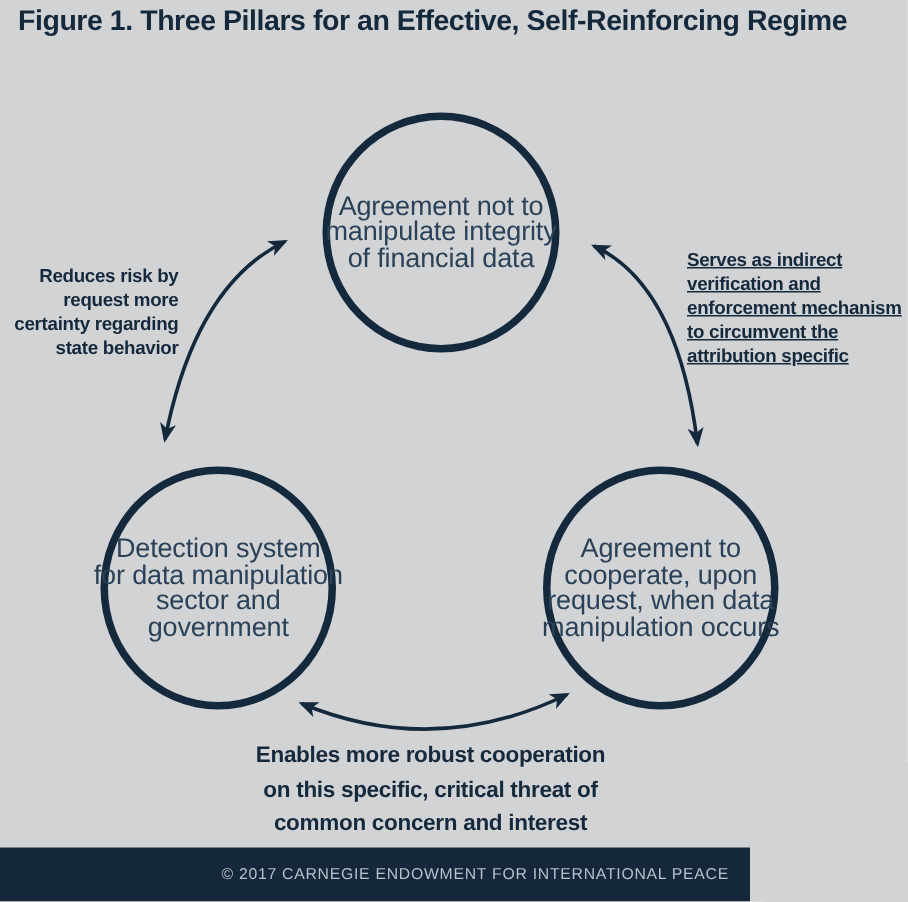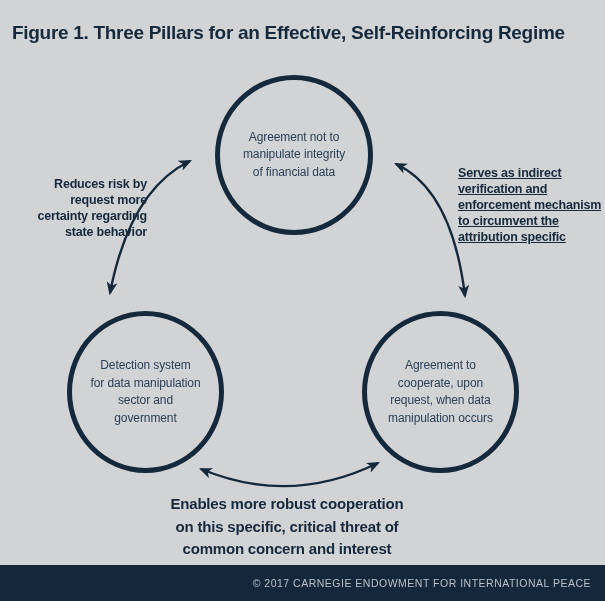--- a/index.html
+++ b/index.html
@@ -7,21 +7,21 @@
     position: relative;
     width: 605px;
     height: 601px;
     background: var(--background, #d2d3d5);
     font-family: "Liberation Sans", sans-serif;
     overflow: hidden;
   }
   .title {
     position: absolute;
     left: 12px;
-    top: 22px;
+    top: 4px;
     margin: 0;
     font-size: 19px;
     font-weight: bold;
     letter-spacing: -0.3px;
     color: var(--navy, #15293d);
   }
   .arrows {
     position: absolute;
     left: 0;
     top: 0;
@@ -40,46 +40,46 @@
     border-radius: 50%;
     display: flex;
     align-items: center;
     justify-content: center;
   }
   .node-top { left: 215px; top: 75px;  width: 158px; height: 160px; }
   .node-bl  { left: 67px;  top: 311px; width: 157px; height: 162px; }
   .node-br  { left: 362px; top: 311px; width: 157px; height: 162px; }
   .node-text {
     text-align: center;
-    font-size: 12px;
+    font-size: 18px;
     line-height: 17.5px;
     letter-spacing: -0.1px;
     color: var(--node_text, #2a4158);
   }
   .nline, .lline { white-space: nowrap; }
   .elabel {
     position: absolute;
     font-weight: bold;
     font-size: 12.5px;
     line-height: 16px;
     letter-spacing: -0.2px;
     color: var(--navy, #15293d);
   }
-  .elabel-left  { left: 0;   top: 176px; width: 119px; text-align: right; padding-left: 28px; }
+  .elabel-left  { left: 0;   top: 176px; width: 119px; text-align: right; }
   .elabel-right { left: 458px; top: 165px; text-align: left; text-decoration: underline; }
   .elabel-bottom {
     left: 137px; top: 493px; width: 300px;
     text-align: center;
     font-size: 15px;
     line-height: 22.5px;
   }
   .footer {
     position: absolute;
     left: 0; top: 565px;
-    width: 605px; height: 36px;
+    width: 500px; height: 36px;
     box-sizing: border-box;
     background: var(--footer_bg, #15283b);
     display: flex;
     align-items: center;
     justify-content: flex-end;
     padding-right: 14px;
   }
   .copyright {
     font-size: 10.5px;
     letter-spacing: 0.5px;

